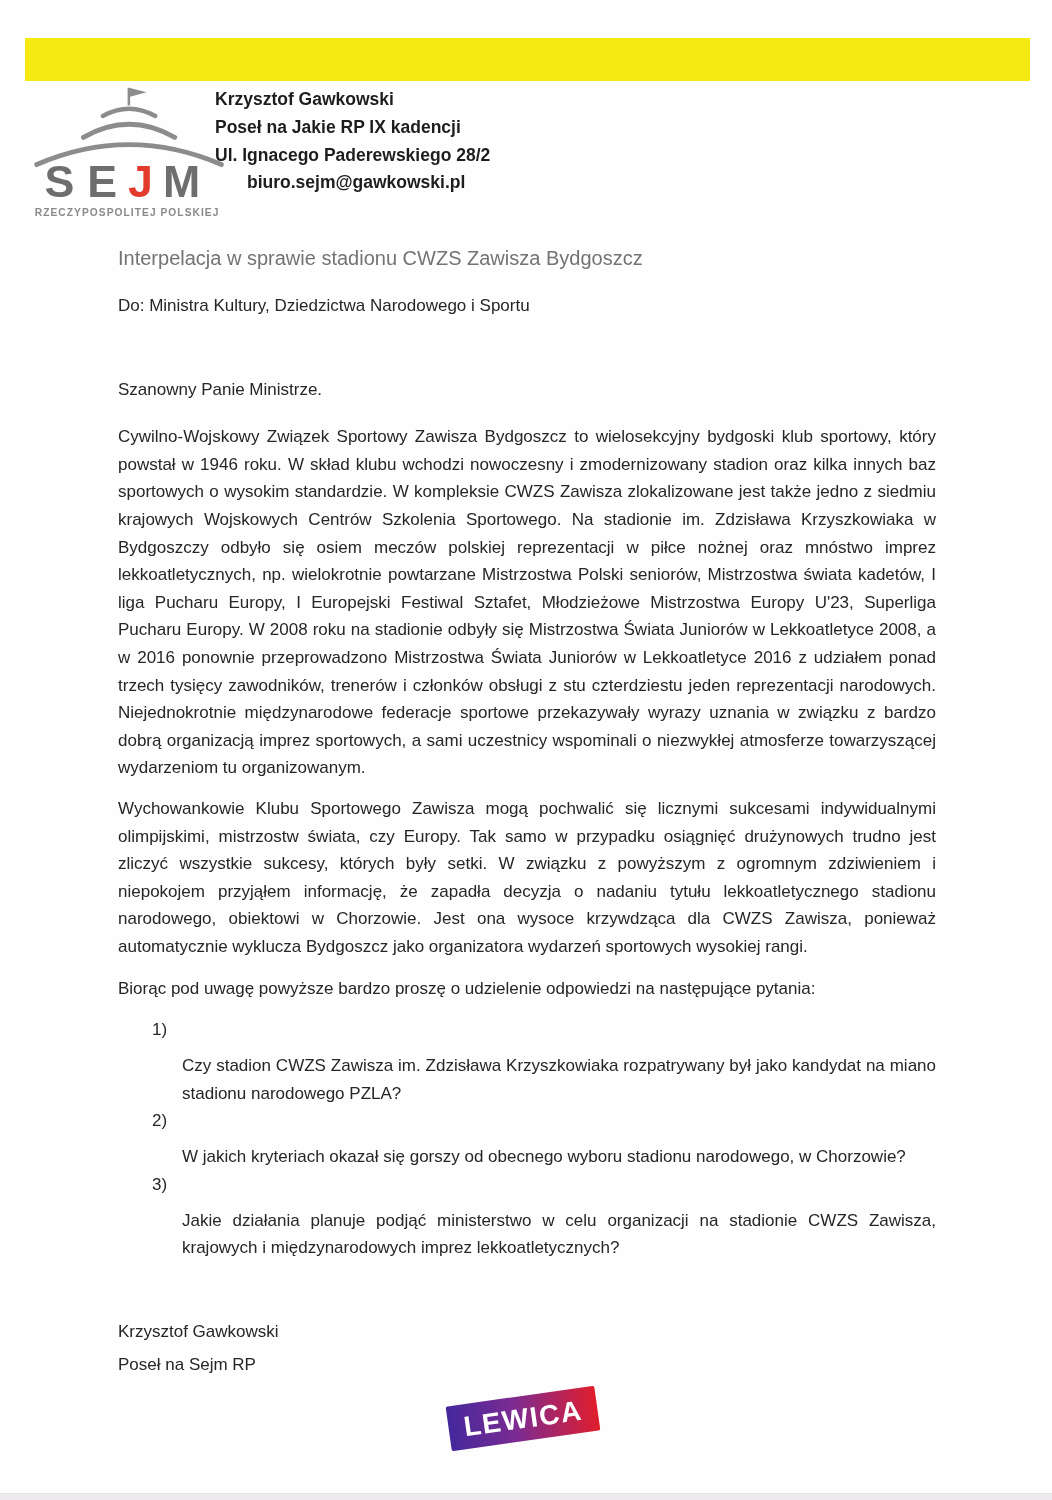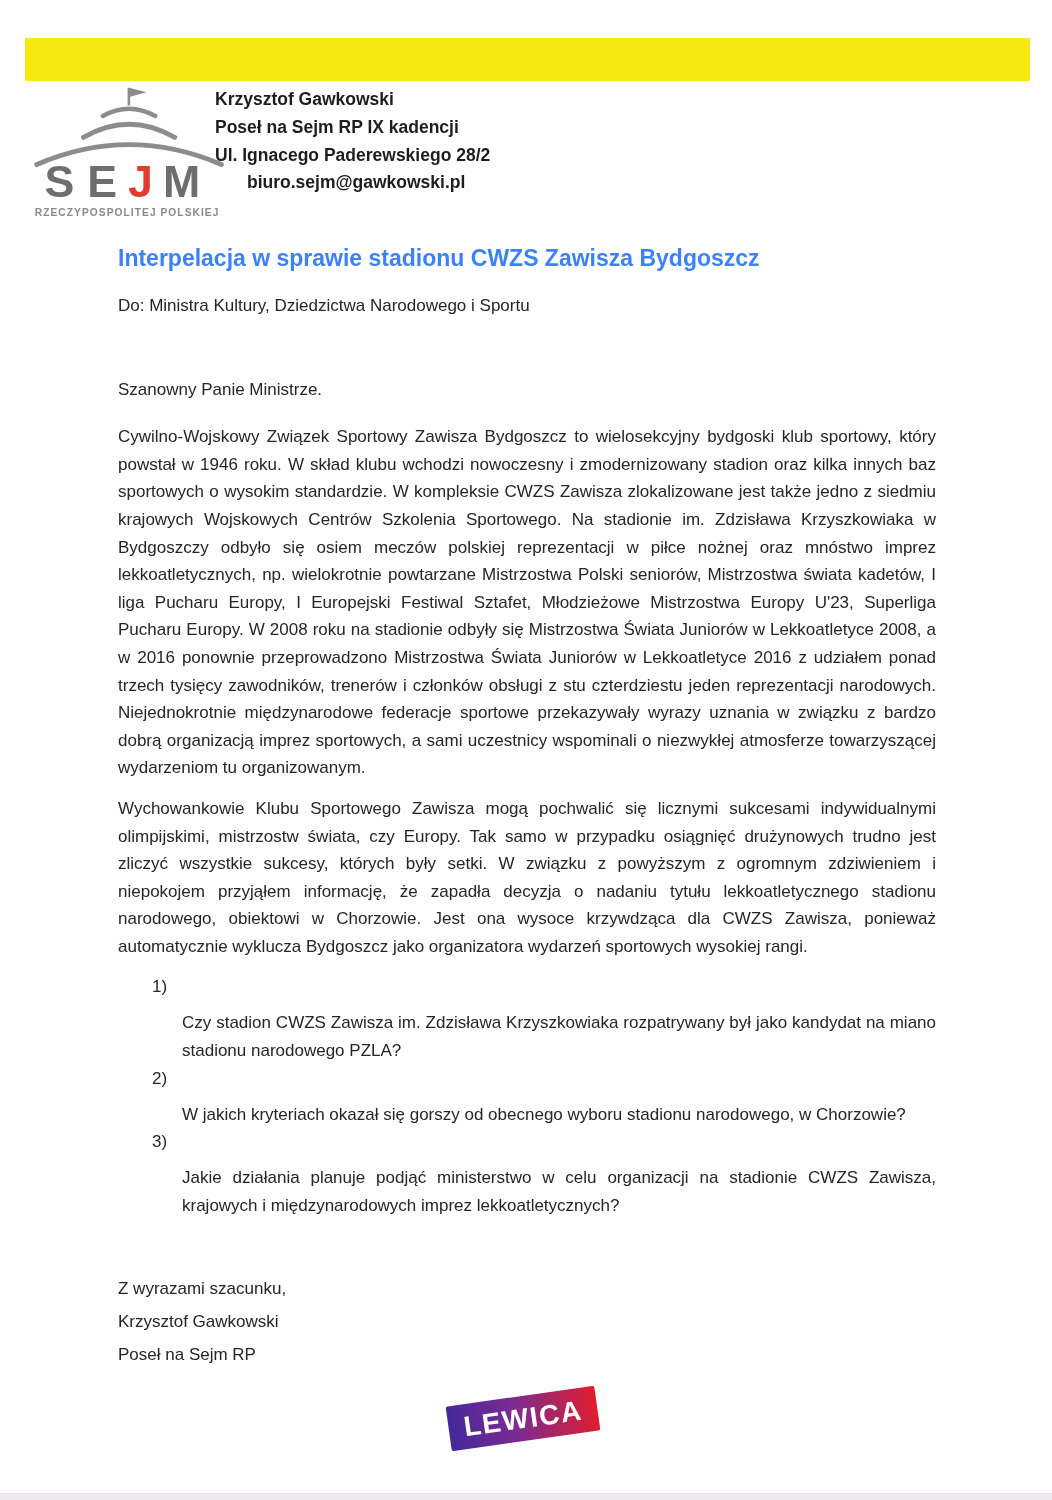--- a/index.html
+++ b/index.html
@@ -45,22 +45,22 @@
     color:#1d1d1d;
   }
   .contact .email{
     color:inherit; cursor:pointer;margin-left:32px;
   }
   .content{
     position:absolute; left:118px; top:245px; width:818px;
     font-size:17px; line-height:27.6px;
   }
   .letter-title{
-    font-size:23px; font-weight:bold; margin:0 0 20px 0; line-height:27px;
-    color:#3b82f6;
+    font-size:20px; font-weight:normal; margin:0 0 20px 0; line-height:27px;
+    color:#737373;
   }
   .recipient{ margin:0 0 0 0; }
   .salutation{ margin:56px 0 0 0; }
   .para{ margin:20px 0 0 0; text-align:justify; }
   .para + .para{ margin-top:13px; }
   .q-intro{ margin:15px 0 0 0; }
   .q-list{ margin:13px 0 0 0; padding:0; list-style:none; }
   .q-item{ display:flex; margin:0; }
   .q-num{ width:30px; margin-left:34px; flex:0 0 30px; }
   .q-text{ flex:1; text-align:justify;margin-top:36px; }
@@ -98,47 +98,47 @@
       <text class="sejm-letter" x="16" y="118">S</text>
       <text class="sejm-letter" x="60" y="118">E</text>
       <text class="sejm-letter sejm-letter-j" x="102" y="118">J</text>
       <text class="sejm-letter" x="138" y="118">M</text>
       <text class="sejm-caption" x="6" y="138">RZECZYPOSPOLITEJ POLSKIEJ</text>
     </svg>
   </div>
 
   <div class="contact">
     <div>Krzysztof Gawkowski</div>
-    <div>Poseł na Sejm RP IX kadencji</div>
+    <div>Poseł na Jakie RP IX kadencji</div>
     <div>Ul. Ignacego Paderewskiego 28/2</div>
     <div><a class="email">biuro.sejm@gawkowski.pl</a></div>
   </div>
 
   <div class="content">
     <h1 class="letter-title">Interpelacja w sprawie stadionu CWZS Zawisza Bydgoszcz</h1>
     <p class="recipient">Do: Ministra Kultury, Dziedzictwa Narodowego i Sportu</p>
     <p class="salutation">Szanowny Panie Ministrze.</p>
     <p class="para">Cywilno-Wojskowy Związek Sportowy Zawisza Bydgoszcz to wielosekcyjny bydgoski klub sportowy, który powstał w 1946 roku. W skład klubu wchodzi nowoczesny i zmodernizowany stadion oraz kilka innych baz sportowych o wysokim standardzie. W kompleksie CWZS Zawisza zlokalizowane jest także jedno z siedmiu krajowych Wojskowych Centrów Szkolenia Sportowego. Na stadionie im. Zdzisława Krzyszkowiaka w Bydgoszczy odbyło się osiem meczów polskiej reprezentacji w piłce nożnej oraz mnóstwo imprez lekkoatletycznych, np. wielokrotnie powtarzane Mistrzostwa Polski seniorów, Mistrzostwa świata kadetów, I liga Pucharu Europy, I Europejski Festiwal Sztafet, Młodzieżowe Mistrzostwa Europy U'23, Superliga Pucharu Europy. W 2008 roku na stadionie odbyły się Mistrzostwa Świata Juniorów w Lekkoatletyce 2008, a w 2016 ponownie przeprowadzono Mistrzostwa Świata Juniorów w Lekkoatletyce 2016 z udziałem ponad trzech tysięcy zawodników, trenerów i członków obsługi z stu czterdziestu jeden reprezentacji narodowych. Niejednokrotnie międzynarodowe federacje sportowe przekazywały wyrazy uznania w związku z bardzo dobrą organizacją imprez sportowych, a sami uczestnicy wspominali o niezwykłej atmosferze towarzyszącej wydarzeniom tu organizowanym.</p>
     <p class="para">Wychowankowie Klubu Sportowego Zawisza mogą pochwalić się licznymi sukcesami indywidualnymi olimpijskimi, mistrzostw świata, czy Europy. Tak samo w przypadku osiągnięć drużynowych trudno jest zliczyć wszystkie sukcesy, których były setki. W związku z powyższym z ogromnym zdziwieniem i niepokojem przyjąłem informację, że zapadła decyzja o nadaniu tytułu lekkoatletycznego stadionu narodowego, obiektowi w Chorzowie. Jest ona wysoce krzywdząca dla CWZS Zawisza, ponieważ automatycznie wyklucza Bydgoszcz jako organizatora wydarzeń sportowych wysokiej rangi.</p>
+    <p class="q-intro">Biorąc pod uwagę powyższe bardzo proszę o udzielenie odpowiedzi na następujące pytania:</p>
     <ol class="q-list">
       <li class="q-item">
         <span class="q-num">1)</span>
         <span class="q-text">Czy stadion CWZS Zawisza im. Zdzisława Krzyszkowiaka rozpatrywany był jako kandydat na miano stadionu narodowego PZLA?</span>
       </li>
       <li class="q-item">
         <span class="q-num">2)</span>
         <span class="q-text">W jakich kryteriach okazał się gorszy od obecnego wyboru stadionu narodowego, w Chorzowie?</span>
       </li>
       <li class="q-item">
         <span class="q-num">3)</span>
         <span class="q-text">Jakie działania planuje podjąć ministerstwo w celu organizacji na stadionie CWZS Zawisza, krajowych i międzynarodowych imprez lekkoatletycznych?</span>
       </li>
     </ol>
     <div class="closing">
-      <div>Z wyrazami szacunku,</div>
       <div>Krzysztof Gawkowski</div>
       <div>Poseł na Sejm RP</div>
     </div>
   </div>
 
   <div class="lewica">
     <span>LEWICA</span>
   </div>
 
   <div class="bottom-strip"></div>

